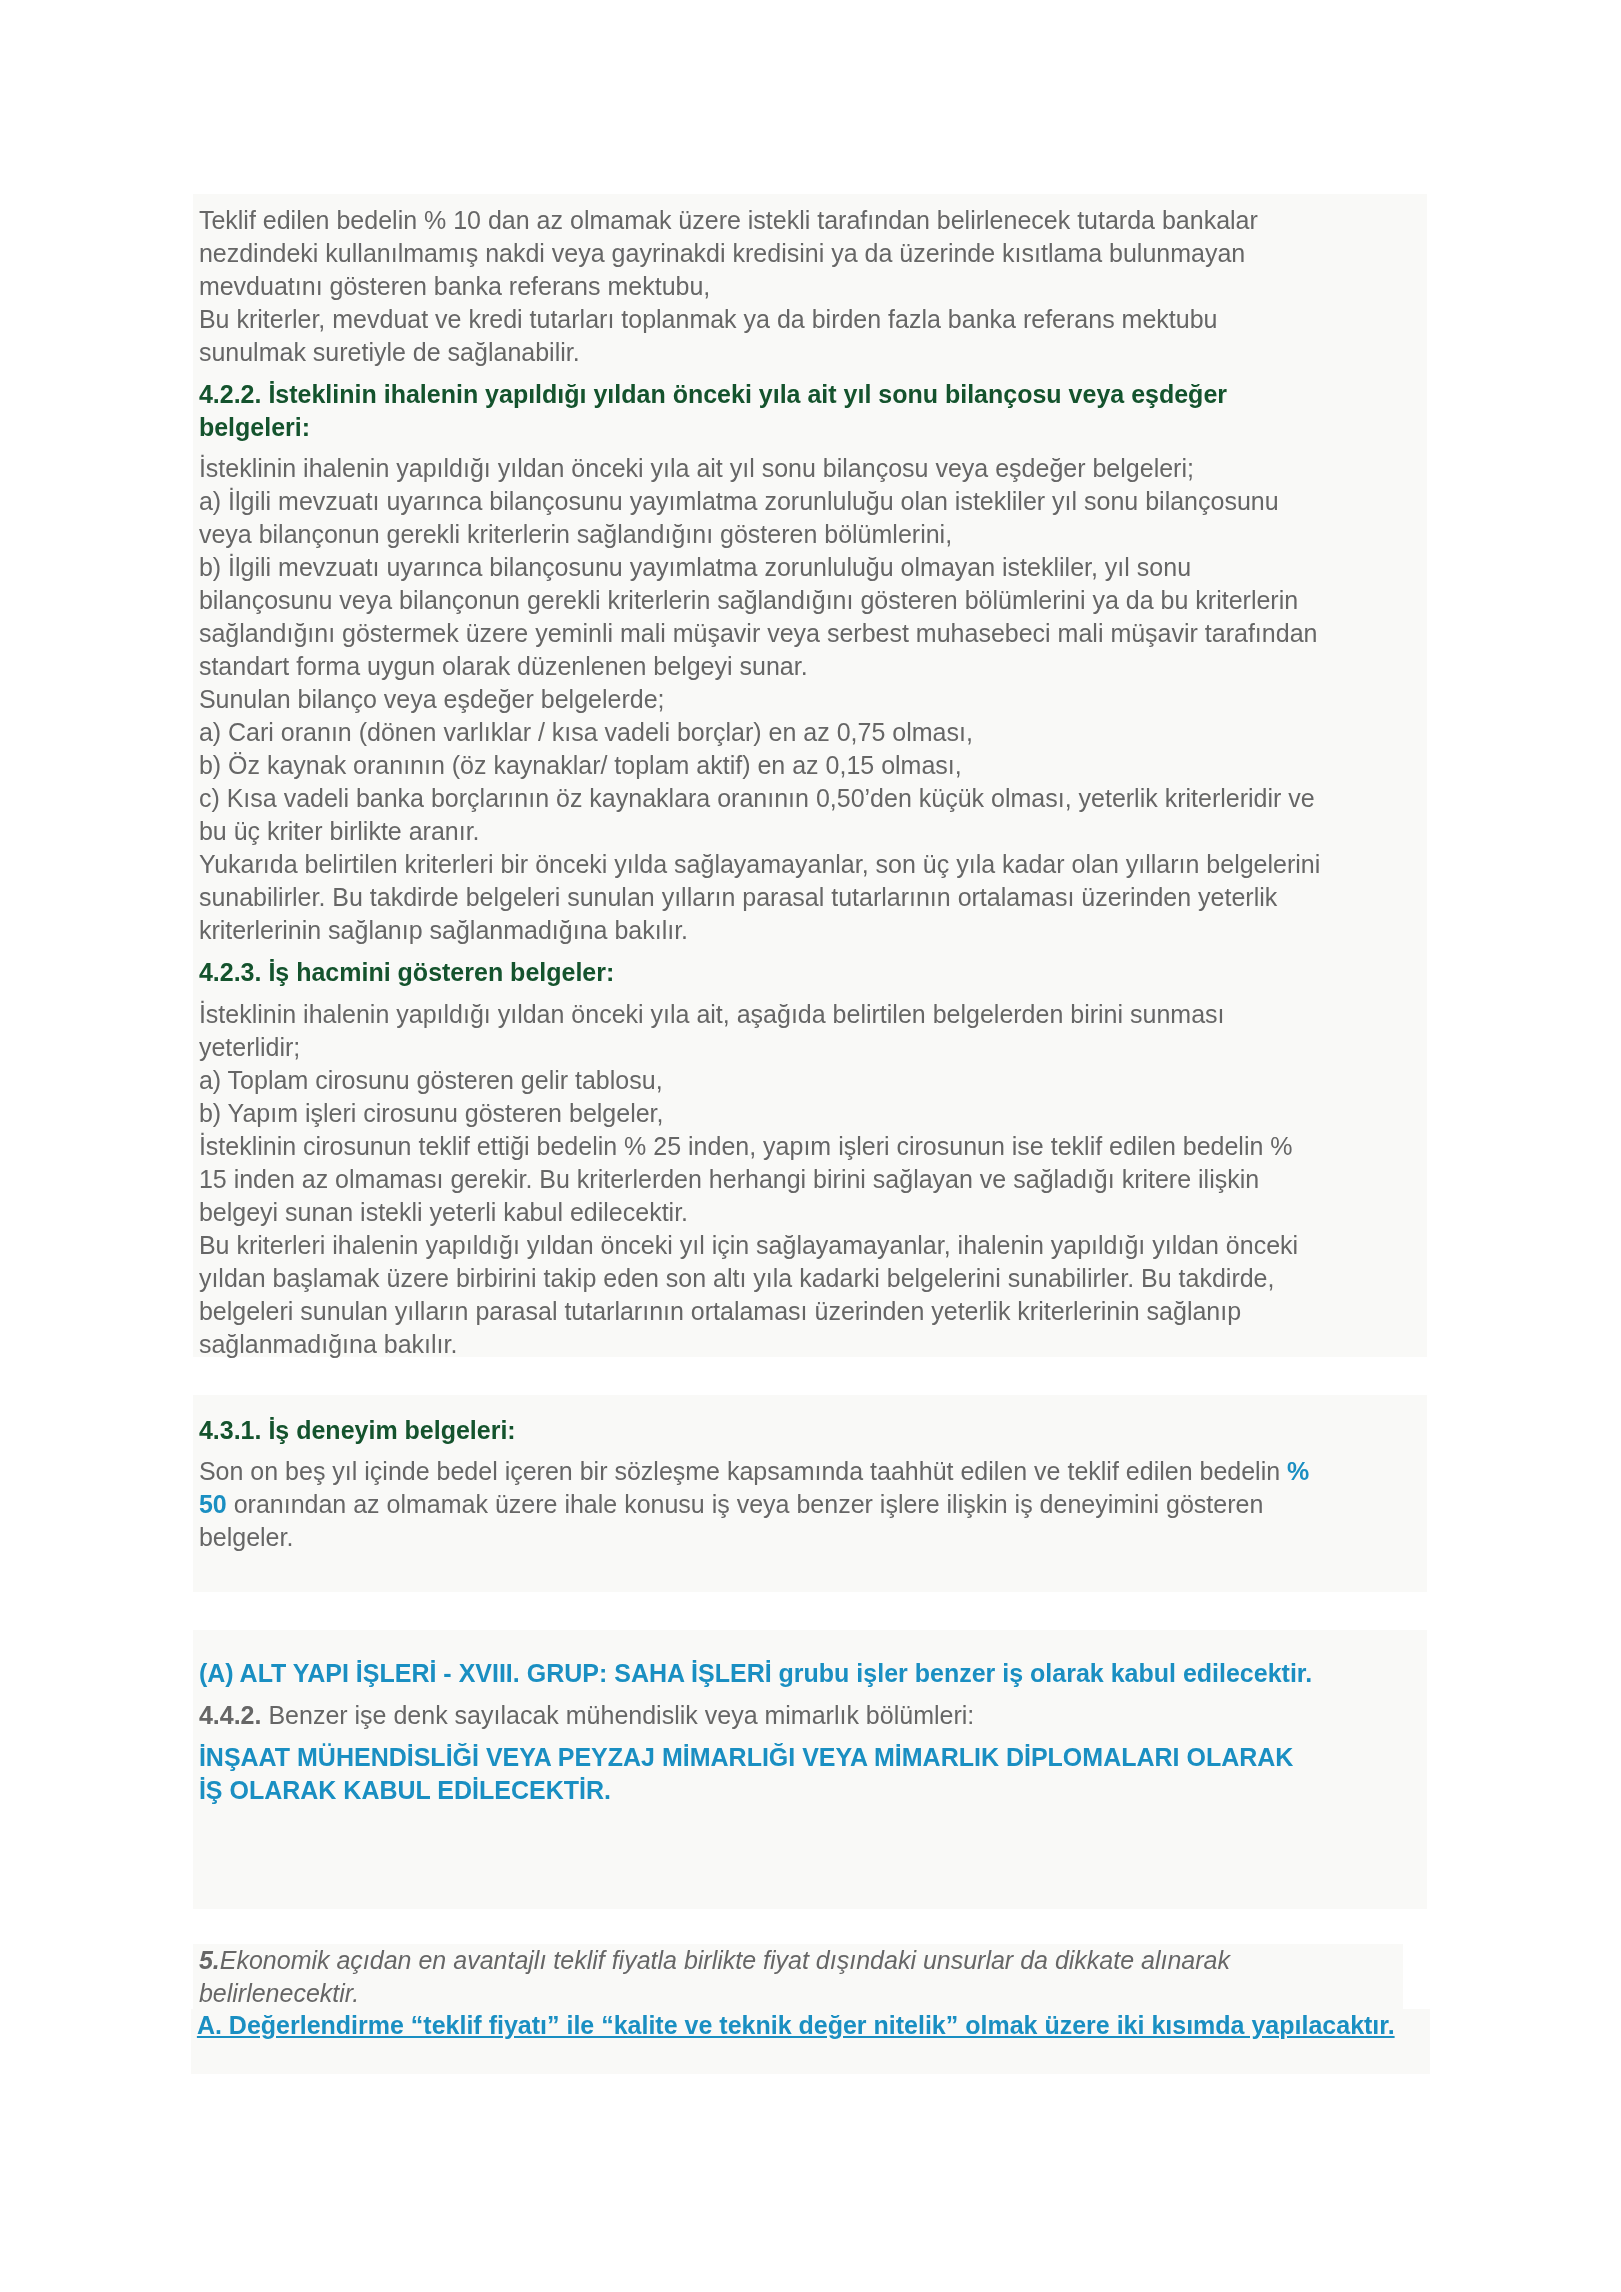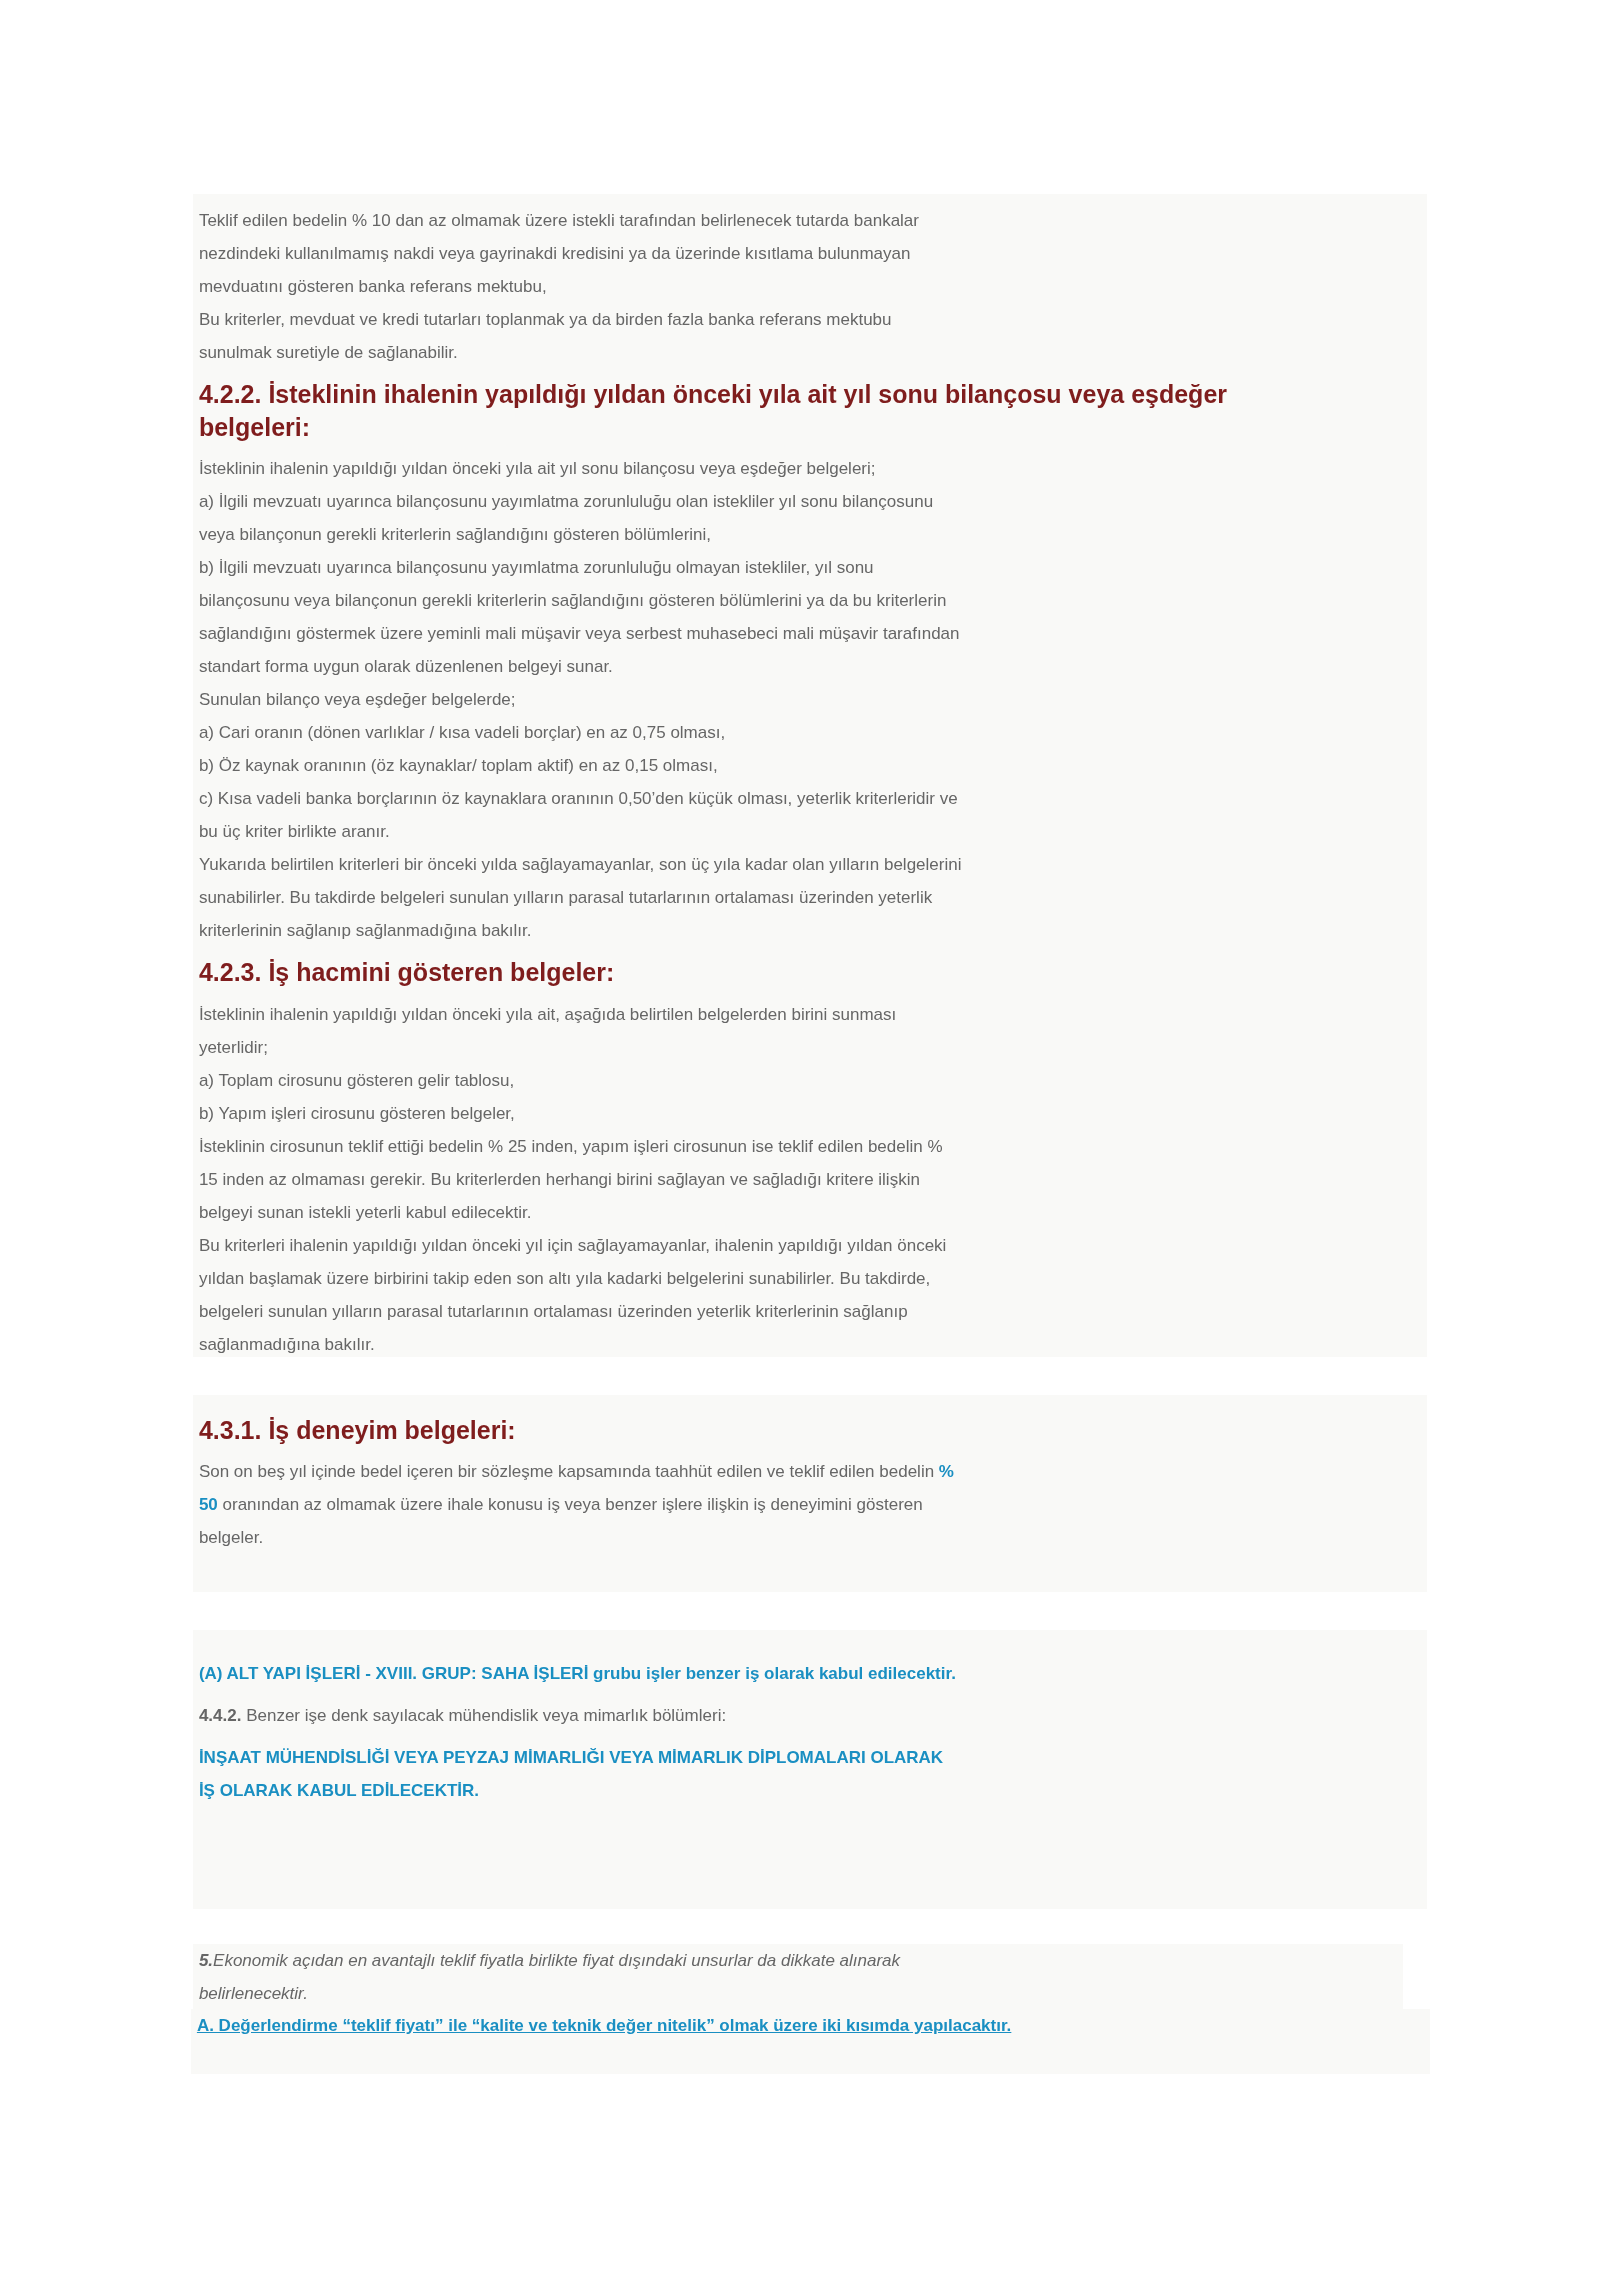--- a/index.html
+++ b/index.html
@@ -1,20 +1,20 @@
 <!DOCTYPE html>
 <html><head>
 <meta charset="utf-8">
 <style>
   html, body { margin: 0; padding: 0; background: #ffffff; }
   body { width: 1621px; height: 2293px; position: relative; overflow: hidden;
          font-family: "Liberation Sans", sans-serif; color: #666666; }
   .box { position: absolute; left: 193px; width: 1234px; background: #f9f9f7; box-sizing: border-box; padding: 0 0 0 5.9px; }
-  .p { font-size: 17px; line-height: 33px; margin: 0; white-space: pre-line; }
-  .h { font-size: 25px; line-height: 33px; font-weight: bold; margin: 0; color: #7f1d1d; }
+  .p { font-size: 25px; line-height: 33px; margin: 0; white-space: pre-line; }
+  .h { font-size: 25px; line-height: 33px; font-weight: bold; margin: 0; color: #14532d; }
   .blue { color: #1a8fc2; font-weight: bold; }
   .b { font-weight: bold; }
   .gap-s { height: 8.8px; }
   .just { text-align: justify; text-align-last: left; }
 </style>
 </head>
 <body>
 
 <div class="box" style="top:194px; height:1163px; padding-top:9.8px;">
   <p class="p">Teklif edilen bedelin % 10 dan az olmamak üzere istekli tarafından belirlenecek tutarda bankalar

